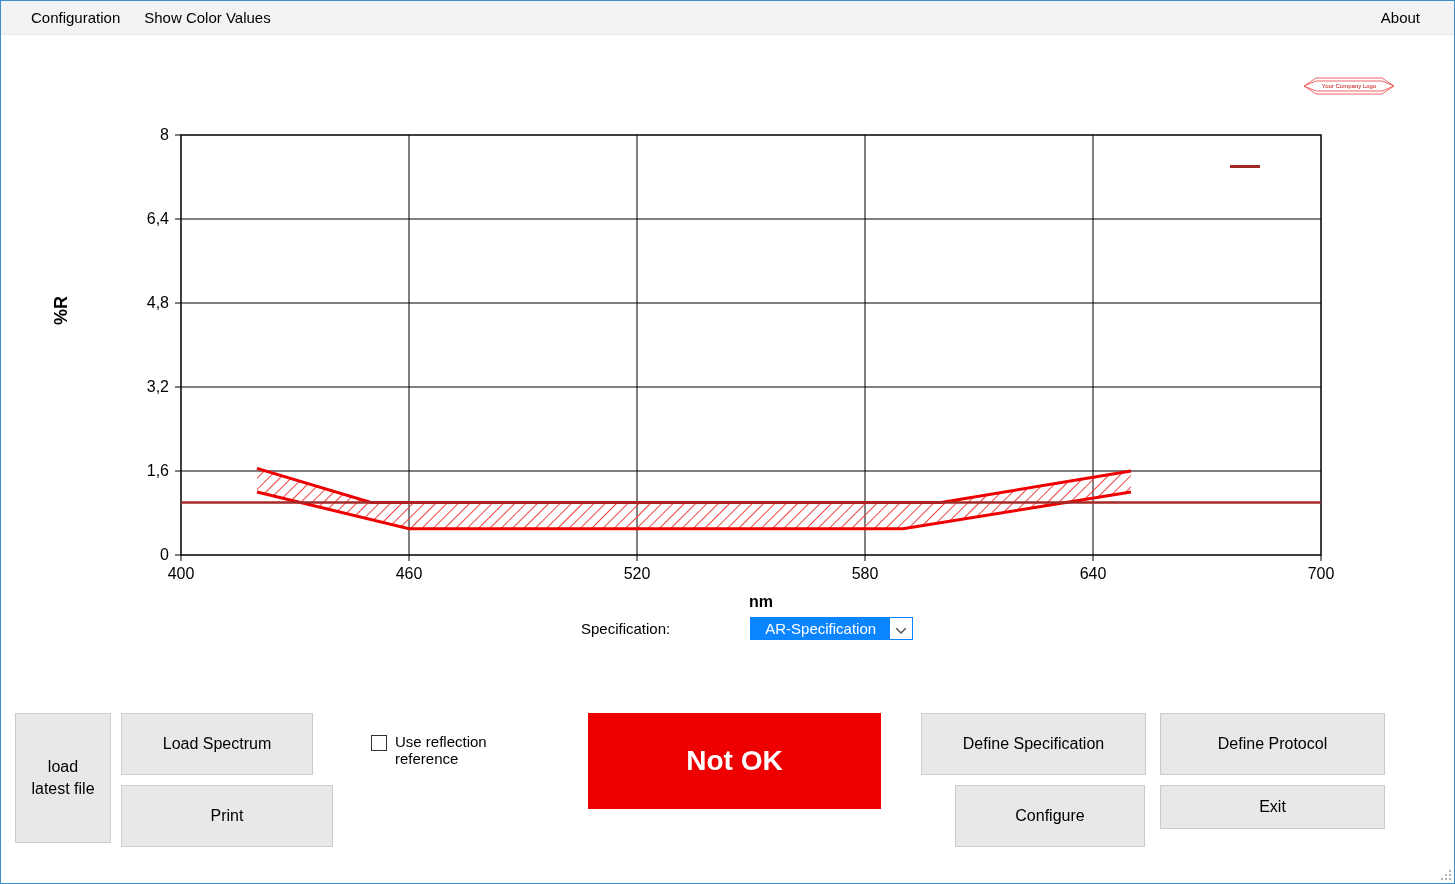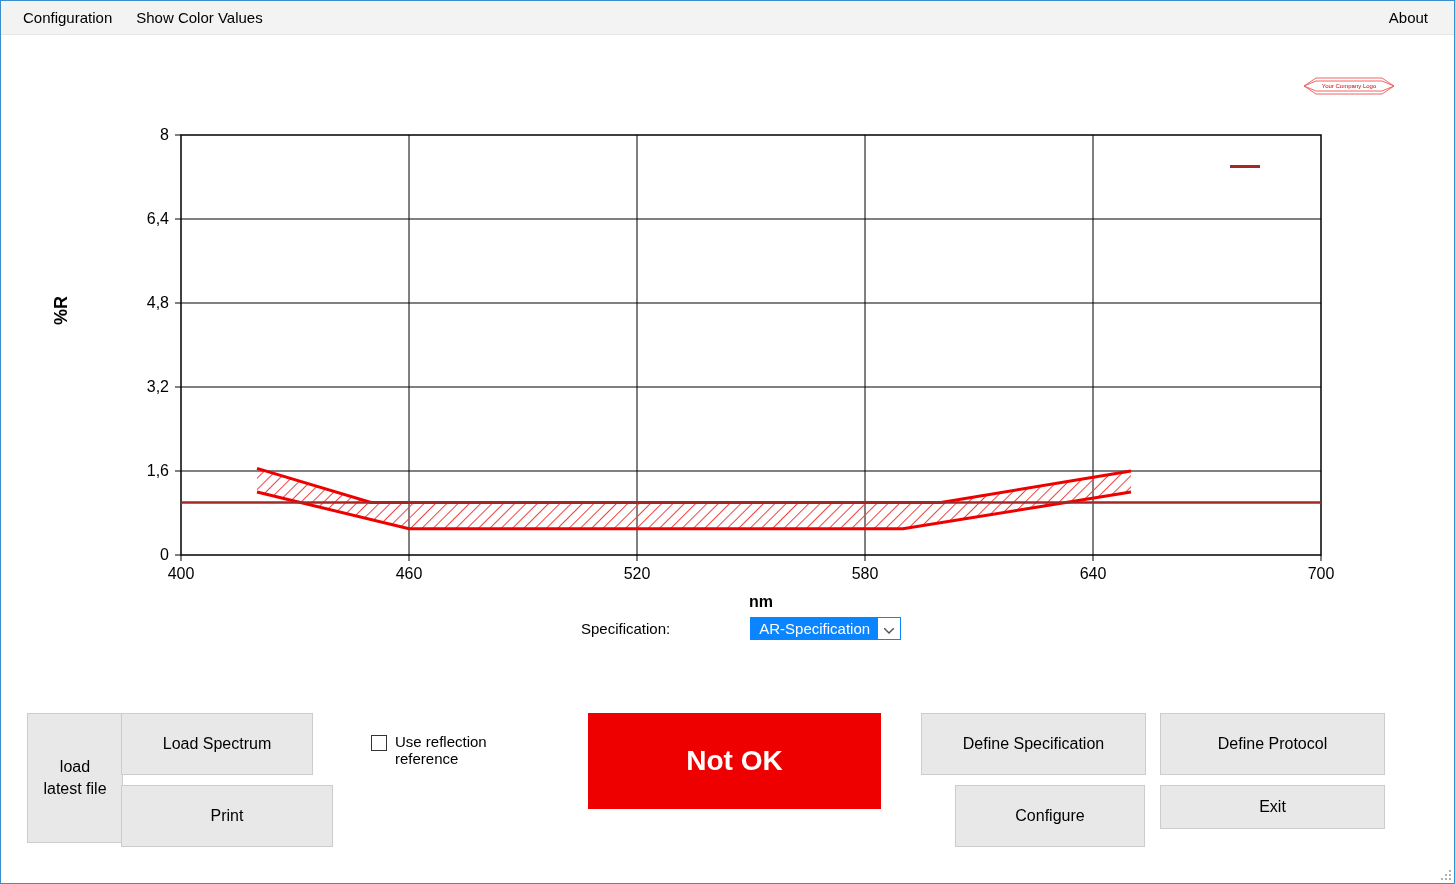--- a/index.html
+++ b/index.html
@@ -17,42 +17,42 @@
   .titlebar { height: 36px; display: flex; align-items: center; padding: 0 4px 0 10px; border-bottom: 1px solid #e6e6e6; }
   .titlebar .app-icon { width: 20px; height: 20px; margin-right: 8px; background:
     repeating-linear-gradient(0deg, #f7b9b9 0 2px, transparent 2px 4px),
     repeating-linear-gradient(90deg, #f7b9b9 0 2px, transparent 2px 4px);
     border: 1px solid #eee; }
   .titlebar .title { flex: 0 0 auto; }
   .titlebar .spacer { flex: 1; }
   .win-btn { width: 46px; height: 32px; display:flex; align-items:center; justify-content:center; cursor:pointer; }
   .win-btn svg { width: 12px; height: 12px; }
 
-  .menubar { height: 34px; display:flex; align-items:center; padding: 0 12px; background:#f3f3f3; border-bottom:1px solid #e6e6e6; }
+  .menubar { height: 34px; display:flex; align-items:center; padding: 0 20px; background:#f3f3f3; border-bottom:1px solid #e6e6e6; }
   .menu-item { padding: 4px 10px; margin-right: 4px; cursor:pointer; }
   .menu-spacer { flex:1; }
   .company-logo { width: 90px; height: 22px; position:absolute; right: 60px; top: 40px; display:flex; align-items:center; justify-content:center; font-size:6px; color:#c00; }
   .company-logo svg { position:absolute; inset:0; }
 
   .content { flex:1; position:relative; }
 
   .chart-area { position:absolute; left: 80px; top: 90px; width: 1280px; height: 480px; }
   .chart-svg { width: 100%; height: 100%; }
   .axis-label-y { position:absolute; left: 50px; top: 290px; transform: rotate(-90deg); transform-origin: left top; font-weight:bold; font-size:18px; }
   .x-unit { font-weight:bold; font-size:16px; position:absolute; }
 
   .spec-row { position:absolute; left: 580px; top: 582px; display:flex; align-items:center; gap:10px; }
   .spec-row label { font-size:15px; }
   .select-wrap { border:1px solid #0a84ff; background:#fff; display:flex; align-items:center; }
-  .select-wrap .sel-val { background:#0a84ff; color:#fff; padding:2px 8px; font-size:15px; }
+  .select-wrap .sel-val { background:#0a84ff; color:#fff; padding:2px 14px; font-size:15px; }
   .select-wrap .chev { padding:0 6px; }
 
   .button-bar { position:absolute; left: 14px; right:14px; bottom: 20px; height: 150px; }
   .btn { background:#e8e8e8; border:1px solid #ccc; display:flex; align-items:center; justify-content:center; text-align:center; cursor:pointer; font-size:16px; position:absolute; }
-  .btn.tall { width: 96px; height: 130px; left:0; top:0; line-height:1.4;margin-left:12px; }
+  .btn.tall { width: 96px; height: 130px; left:0; top:0; line-height:1.4; }
   .btn.mid1 { left: 106px; top:0; width: 192px; height: 62px; }
   .btn.mid2 { left: 106px; top: 72px; width: 212px; height: 62px; }
   .chk-row { position:absolute; left: 356px; top: 20px; display:flex; align-items:flex-start; gap:8px; font-size:15px; }
   .chk-row .box { width:16px; height:16px; border:1.5px solid #333; margin-top:2px; cursor:pointer; }
   .status-box { position:absolute; left: 573px; top: 0; width: 293px; height: 96px; background:#ee0000; color:#fff; display:flex; align-items:center; justify-content:center; font-size:28px; font-weight:bold; }
   .btn.r1 { left: 906px; top:0; width: 225px; height: 62px; }
   .btn.r2 { left: 940px; top: 72px; width: 190px; height: 62px; }
   .btn.r3 { left: 1145px; top:0; width: 225px; height: 62px; }
   .btn.r4 { left: 1145px; top: 72px; width: 225px; height: 44px; }
 

